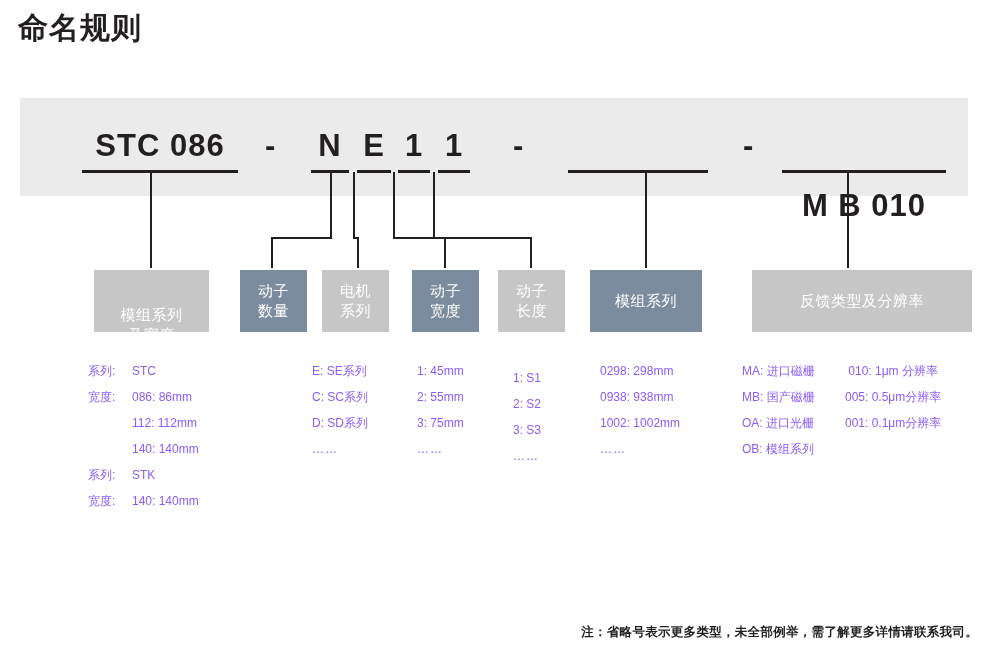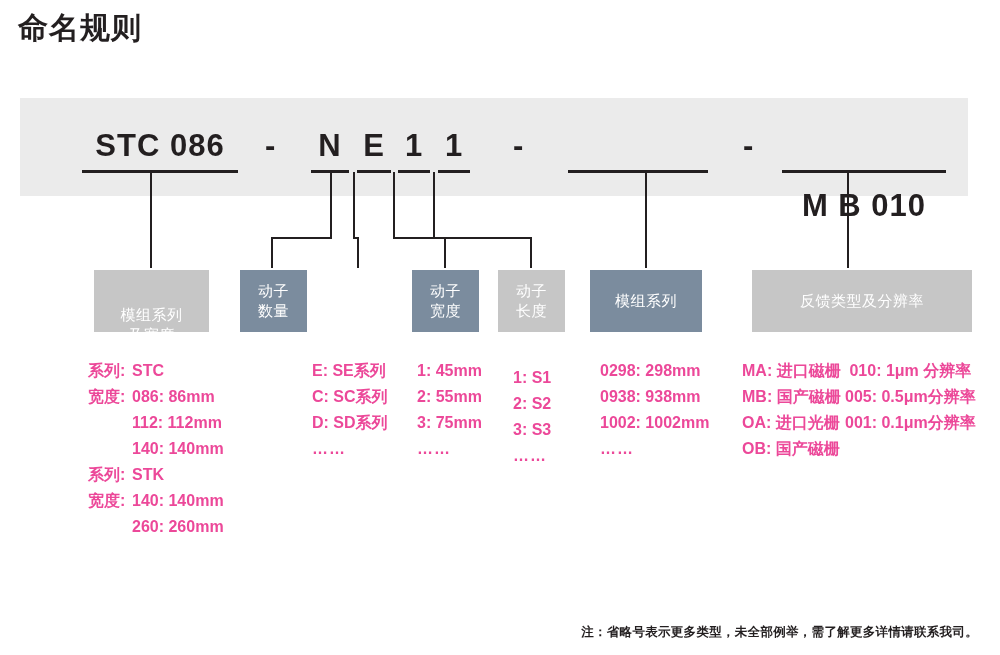--- a/index.html
+++ b/index.html
@@ -60,25 +60,24 @@
     font-size: 15px;
     line-height: 1.35;
     letter-spacing: 0.5px;
   }
   .cat-box.gray { background: #c6c6c6; }
   .cat-box.blue { background: #7b8c9e; }
 
   
   .detail-col {
     position: absolute;
-    font-size: 16px;
-    color: #ec4899;
+    font-size: 12px;
+    color: #8b5cf6;
     line-height: 26px;
     white-space: nowrap;
-    font-weight: bold;
   }
   .detail-line { display: block; }
 
   .kv { display: flex; }
   .kv .k { min-width: 44px; }
 
   .ell { letter-spacing: 1px; }
 
   
   .footnote {
@@ -148,20 +147,24 @@
   <div class="cat-box gray" style="left:94px;  top:270px; width:115px; height:62px;">
     <span style="white-space:pre-line;margin-top:48px;">模组系列
 及宽度</span>
   </div>
 
   <div class="cat-box blue" style="left:240px; top:270px; width:67px; height:62px;">
     <span style="white-space:pre-line;">动子
 数量</span>
   </div>
 
+  <div class="cat-box gray" style="left:322px; top:270px; width:67px; height:62px;">
+    <span style="white-space:pre-line;">电机
+系列</span>
+  </div>
 
   <div class="cat-box blue" style="left:412px; top:270px; width:67px; height:62px;">
     <span style="white-space:pre-line;">动子
 宽度</span>
   </div>
 
   <div class="cat-box gray" style="left:498px; top:270px; width:67px; height:62px;">
     <span style="white-space:pre-line;">动子
 长度</span>
   </div>
@@ -191,24 +194,20 @@
         <span class="k"></span>
         <span>140: 140mm</span>
       </div>
     <div class="kv">
         <span class="k">系列:</span>
         <span>STK</span>
       </div>
     <div class="kv">
         <span class="k">宽度:</span>
         <span>140: 140mm</span>
-      </div>
-    <div class="kv">
-        <span class="k"></span>
-        <span>260: 260mm</span>
       </div>
   </div>
 
 
   <div class="detail-col" style="left:312px; top:358px;">
     <span class="detail-line">E: SE系列</span>
     <span class="detail-line">C: SC系列</span>
     <span class="detail-line">D: SD系列</span>
     <span class="detail-line ell">……</span>
   </div>
@@ -231,21 +230,21 @@
     <span class="detail-line">0298: 298mm</span>
     <span class="detail-line">0938: 938mm</span>
     <span class="detail-line">1002: 1002mm</span>
     <span class="detail-line ell">……</span>
   </div>
 
   <div class="detail-col" style="left:742px; top:358px;">
     <span class="detail-line">MA: 进口磁栅</span>
     <span class="detail-line">MB: 国产磁栅</span>
     <span class="detail-line">OA: 进口光栅</span>
-    <span class="detail-line">OB: 国产磁栅</span>
+    <span class="detail-line">OB: 模组系列</span>
   </div>
 
   <div class="detail-col" style="left:845px; top:358px;text-align:center;">
     <span class="detail-line">010: 1μm 分辨率</span>
     <span class="detail-line">005: 0.5μm分辨率</span>
     <span class="detail-line">001: 0.1μm分辨率</span>
   </div>
 
   <div class="footnote">注：省略号表示更多类型，未全部例举，需了解更多详情请联系我司。</div>
 

